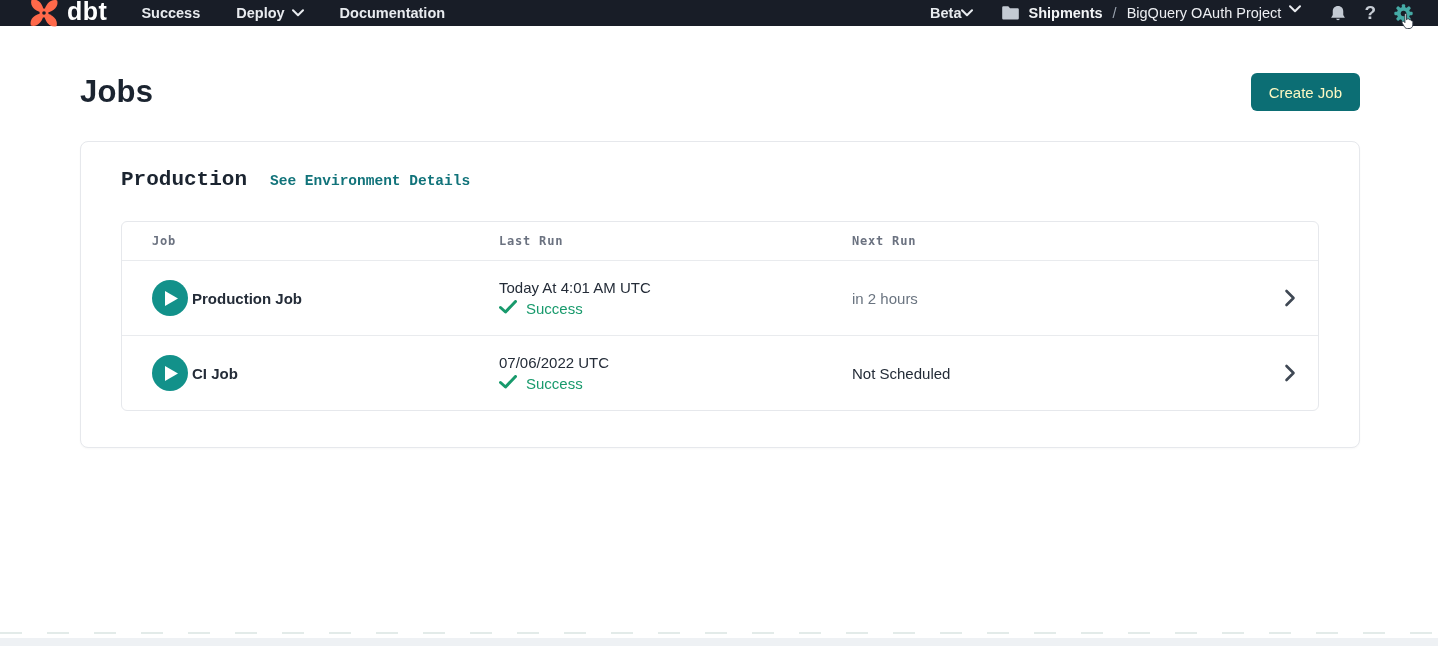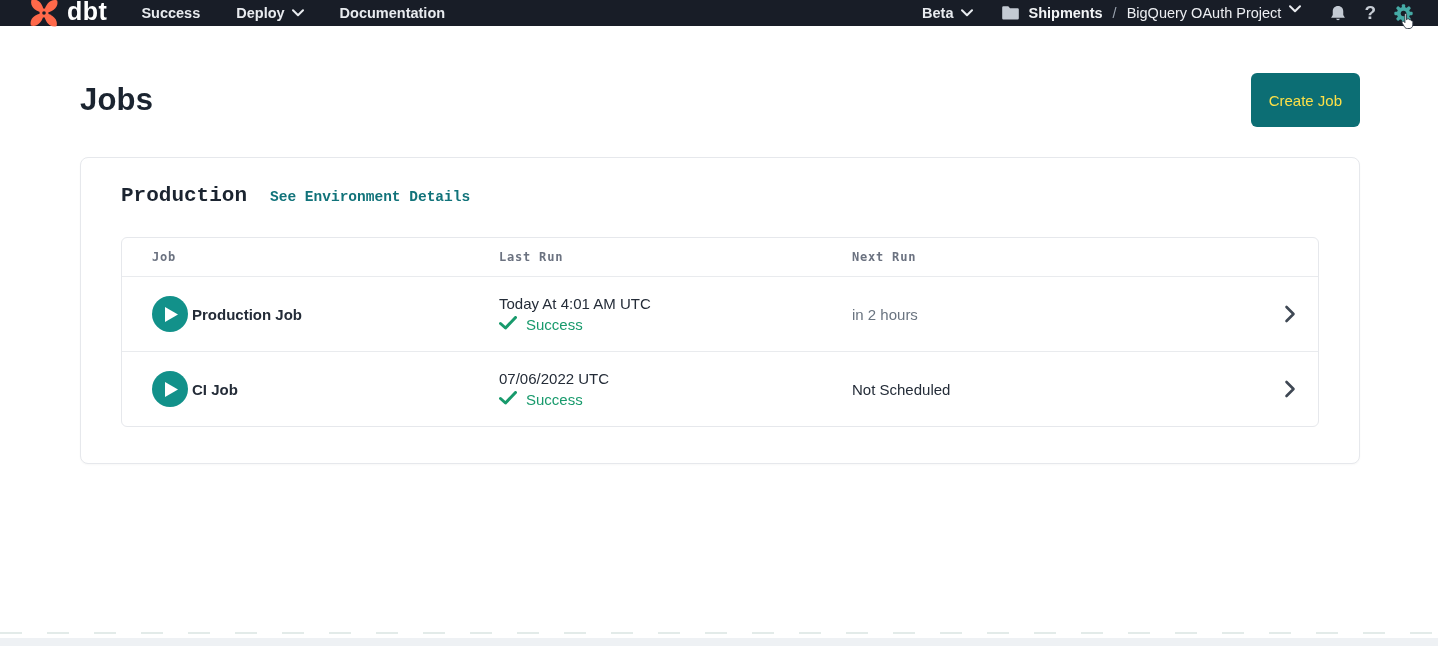--- a/index.html
+++ b/index.html
@@ -21,43 +21,43 @@
     color: #e8ebef;
   }
   .logo-wrap { display: flex; align-items: center; gap: 7px; cursor: pointer; }
   .logo-text { color: #ffffff; font-weight: bold; font-size: 25px; letter-spacing: 0.5px; line-height: 1; padding-bottom: 3px; }
   .nav-links { display: flex; align-items: center; margin-left: 34px; gap: 36px; }
   .nav-link {
     font-size: 14.5px; font-weight: 700; color: #e8ebef; cursor: pointer;
     display: flex; align-items: center; gap: 7px; white-space: nowrap;
   }
   .nav-right { margin-left: auto; display: flex; align-items: center; gap: 28px; }
-  .beta { display: flex; align-items: center; gap: 8px; font-size: 14.5px; font-weight: 700; cursor: pointer; }
+  .beta { display: flex; align-items: center; font-size: 14.5px; font-weight: 700; cursor: pointer; }
   .breadcrumb { display: flex; align-items: center; gap: 8px; font-size: 14.5px; cursor: pointer; }
   .crumb-account { font-weight: 700; color: #f2f4f6; }
   .crumb-sep { color: #9aa3af; font-weight: 400; margin: 0 2px; }
   .crumb-project { font-weight: 400; color: #eceef2; display: flex; gap: 8px; }
   .nav-icons { display: flex; align-items: center; gap: 17px; }
   .icon-btn { display: flex; align-items: center; justify-content: center; cursor: pointer; position: relative; }
   .q-icon { font-size: 19px; font-weight: 800; color: var(--icon-gray, #c6ccd4); font-family: "Liberation Sans", sans-serif; }
   .gear-wrap { position: relative; }
   .cursor-overlay { position: absolute; left: 7px; top: 9px; pointer-events: none; }
 
   
   .page-head {
     display: flex; align-items: center; justify-content: space-between;
     padding: 47px 78px 0 80px;
   }
   .page-title { font-size: 31px; font-weight: 700; color: #1b2430; letter-spacing: 0.2px; }
   .create-btn {
     background: var(--accent-teal, #0c6e74);
-    color: #fde047; border: none; border-radius: 6px;
+    color: #fef9c3; border: none; border-radius: 6px;
     font-family: "Liberation Sans", sans-serif;
     font-size: 15px; font-weight: 400;
-    height: 54px; padding: 0 18px; cursor: pointer;
+    height: 38px; padding: 0 18px; cursor: pointer;
   }
 
   
   .env-card {
     margin: 30px 78px 0 80px;
     border: 1px solid var(--border, #e6e8ec);
     border-radius: 8px;
     background: #ffffff;
     box-shadow: 0 1px 2px rgba(20,30,40,0.03);
     padding: 26px 40px 36px 40px;

